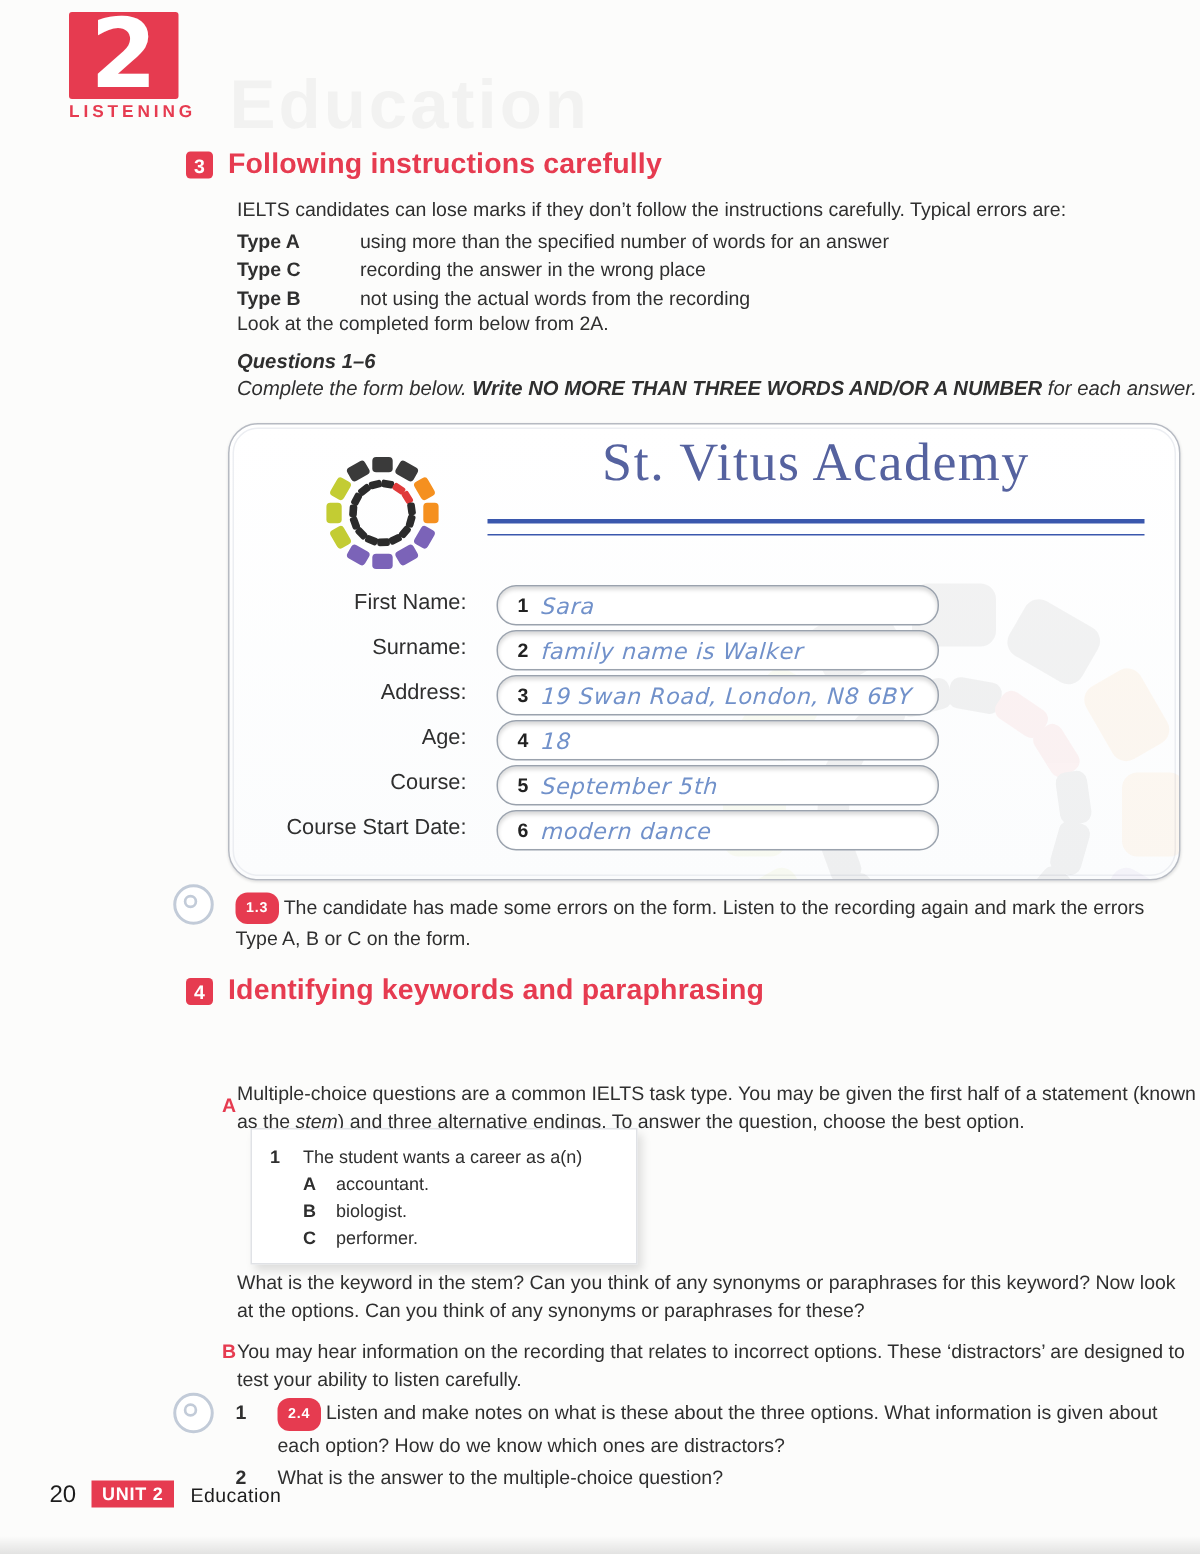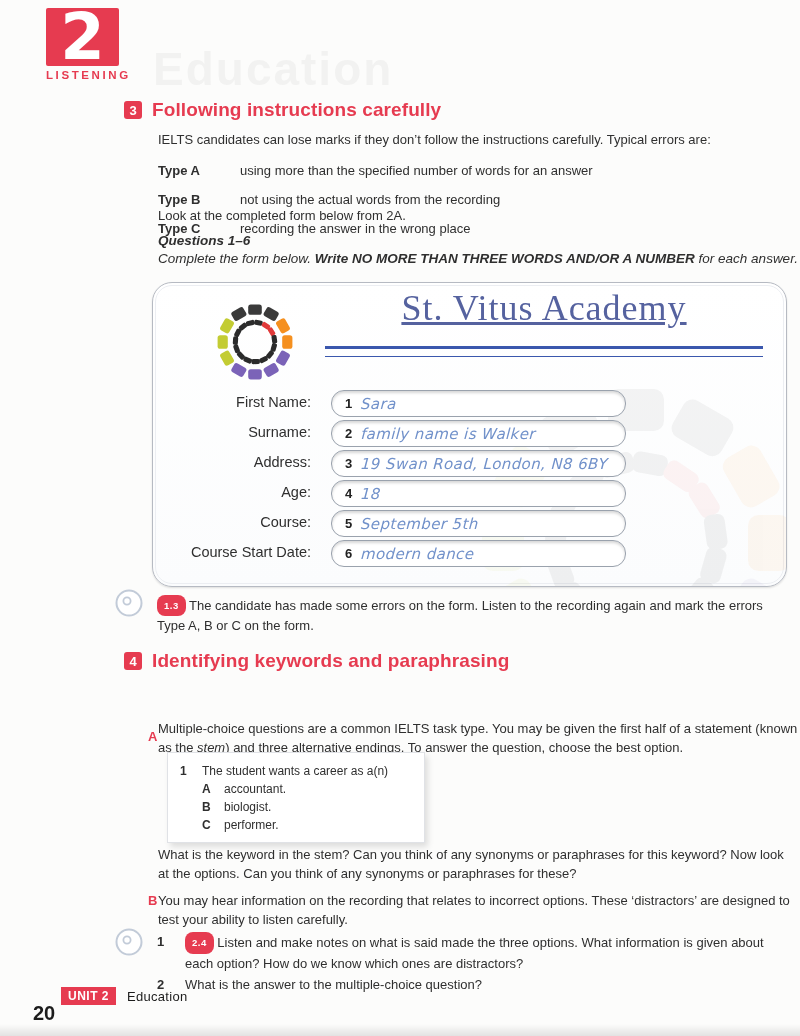--- a/index.html
+++ b/index.html
@@ -15,34 +15,34 @@
 
   .watermark{left:153px;top:42px;font-size:46px;font-weight:700;color:rgba(120,120,120,0.07);letter-spacing:2px;}
 
   
   .sec-head{display:flex;align-items:center;}
   .sec-num{width:18px;height:18px;background:#e63b50;border-radius:3px;color:#fff;font-weight:700;
     font-size:13px;display:flex;align-items:center;justify-content:center;flex:0 0 18px;}
   .sec-title{margin-left:10px;color:#e63b50;font-weight:700;font-size:19px;letter-spacing:0.1px;}
 
   .body-text{font-size:13px;line-height:19px;color:#2f2f2f;}
-  .err-row{display:flex;line-height:19px;font-size:13px;margin-top:10px;}
+  .err-row{display:flex;line-height:19px;font-size:13px;}
   .err-label{width:82px;font-weight:700;flex:0 0 82px;}
   .qhead{font-size:13.5px;font-weight:700;font-style:italic;}
   .instr{font-size:13.5px;font-style:italic;}
   .instr b{font-weight:700;text-align:center;}
 
   
   .card{left:152px;top:282px;width:633px;height:303px;background:linear-gradient(#ffffff,#fbfcfd);
     border:1px solid #b6bac2;border-radius:20px;box-shadow:0 1px 2px rgba(0,0,0,0.12);overflow:hidden;}
   .card-rim{position:absolute;inset:2px;border:1px solid #eceef2;border-radius:17px;pointer-events:none;}
   .ghost-ring{position:absolute;right:-60px;top:50px;width:420px;height:420px;opacity:0.055;}
   .logo{position:absolute;left:46px;top:8px;width:112px;height:102px;}
   .academy-title{position:absolute;left:168px;top:4px;width:446px;text-align:center;
-    font-family:"Liberation Serif","DejaVu Serif",serif;font-size:36px;color:#55629f;letter-spacing:1px;text-decoration:underline;}
+    font-family:"Liberation Serif","DejaVu Serif",serif;font-size:36px;color:#55629f;letter-spacing:1px;}
   .academy-rule{position:absolute;left:172px;top:63px;width:438px;height:7px;
     border-top:3px solid #3a57ad;border-bottom:1px solid #3a57ad;}
   .form-subtitle{position:absolute;left:172px;top:76px;width:438px;text-align:center;
     font-size:23px;font-style:italic;color:#f29222;font-weight:500;letter-spacing:0.3px;}
   .frow{position:absolute;left:0;width:100%;height:25px;}
   .flabel{position:absolute;right:475px;top:4px;font-size:14.5px;color:#2f2f2f;white-space:nowrap;}
   .fpill{position:absolute;left:178px;top:0;width:293px;height:25px;background:#fff;
     border:1px solid #9aa2ad;border-radius:13px;box-shadow:inset 0 2px 3px rgba(0,0,0,0.16);
     display:flex;align-items:center;}
   .fnum{font-weight:700;font-size:13px;margin-left:13px;width:16px;color:#222;}
@@ -63,21 +63,21 @@
   .mcq-num{font-weight:700;width:22px;flex:0 0 22px;}
   .mcq-opts{margin-left:22px;}
   .mcq-opt{display:flex;font-size:12px;line-height:18px;}
   .mcq-letter{font-weight:700;width:22px;flex:0 0 22px;}
 
   .task{position:relative;padding-left:28px;font-size:13px;line-height:19.5px;margin-bottom:2px;}
   .task-num{position:absolute;left:0;top:0;font-weight:700;}
 
   
   .footer{left:0;top:986px;width:800px;height:24px;}
-  .pgnum{position:absolute;left:33px;top:16px;font-weight:700;font-size:20px;color:#1c1c1c;}
+  .pgnum{position:absolute;left:33px;top:2px;font-weight:400;font-size:16px;color:#1c1c1c;}
   .unit-chip{position:absolute;left:61px;top:1px;background:#e63b50;color:#fff;font-weight:700;
     font-size:12px;padding:2px 7px;letter-spacing:0.5px;}
   .footer-title{position:absolute;left:127px;top:3px;font-size:13px;color:#1c1c1c;letter-spacing:0.3px;}
   .bottom-strip{left:0;top:1024px;width:800px;height:12px;
     background:linear-gradient(rgba(0,0,0,0),rgba(0,0,0,0.10));}
   .stem-italic{font-style:italic;}
 </style>
 </head>
 <body>
 
@@ -94,26 +94,26 @@
 </div>
 
 <div class="abs body-text" style="left:158px;top:130px;width:640px;">IELTS candidates can lose marks if they don’t follow the instructions carefully. Typical errors are:</div>
 
 <div class="abs" style="left:158px;top:151px;width:640px;">
   <div class="err-row">
     <div class="err-label">Type A</div>
     <div>using more than the specified number of words for an answer</div>
   </div>
   <div class="err-row">
+    <div class="err-label">Type C</div>
+    <div>recording the answer in the wrong place</div>
+  </div>
+  <div class="err-row">
     <div class="err-label">Type B</div>
     <div>not using the actual words from the recording</div>
-  </div>
-  <div class="err-row">
-    <div class="err-label">Type C</div>
-    <div>recording the answer in the wrong place</div>
   </div>
 </div>
 
 <div class="abs body-text" style="left:158px;top:206px;width:640px;">Look at the completed form below from 2A.</div>
 
 <div class="abs qhead" style="left:158px;top:233px;">Questions 1–6</div>
 
 <div class="abs instr" style="left:158px;top:251px;width:640px;">
   <span>Complete the form below. </span><b>Write NO MORE THAN THREE WORDS AND/OR A NUMBER</b><span> for each answer.</span>
 </div>
@@ -311,21 +311,21 @@
 </div>
 
 <svg class="abs cd-icon" style="left:115px;top:928px;" viewBox="0 0 28 28">
   <circle cx="14" cy="14" r="12.5" fill="#ffffff" stroke="#c2cbd8" stroke-width="2"></circle>
   <circle cx="12" cy="12" r="3.6" fill="#ffffff" stroke="#c2cbd8" stroke-width="1.8"></circle>
 </svg>
 <div class="abs" style="left:157px;top:932px;width:632px;">
   <div class="task">
     <span class="task-num">1</span>
     <span class="track-badge">2.4</span>
-    <span>Listen and make notes on what is said made the three options. What information is given about each option? How do we know which ones are distractors?</span>
+    <span>Listen and make notes on what is these about the three options. What information is given about each option? How do we know which ones are distractors?</span>
   </div>
   <div class="task">
     <span class="task-num">2</span>
     <span>What is the answer to the multiple-choice question?</span>
   </div>
 </div>
 
 <div class="abs footer">
   <div class="pgnum">20</div>
   <div class="unit-chip">UNIT 2</div>

